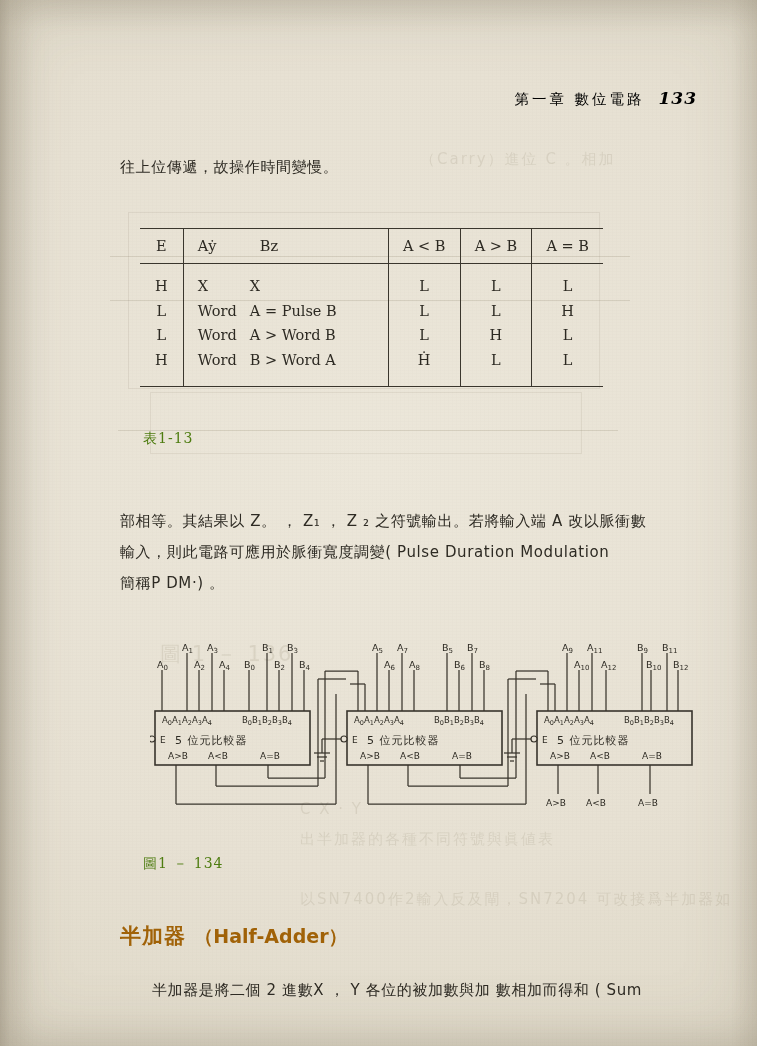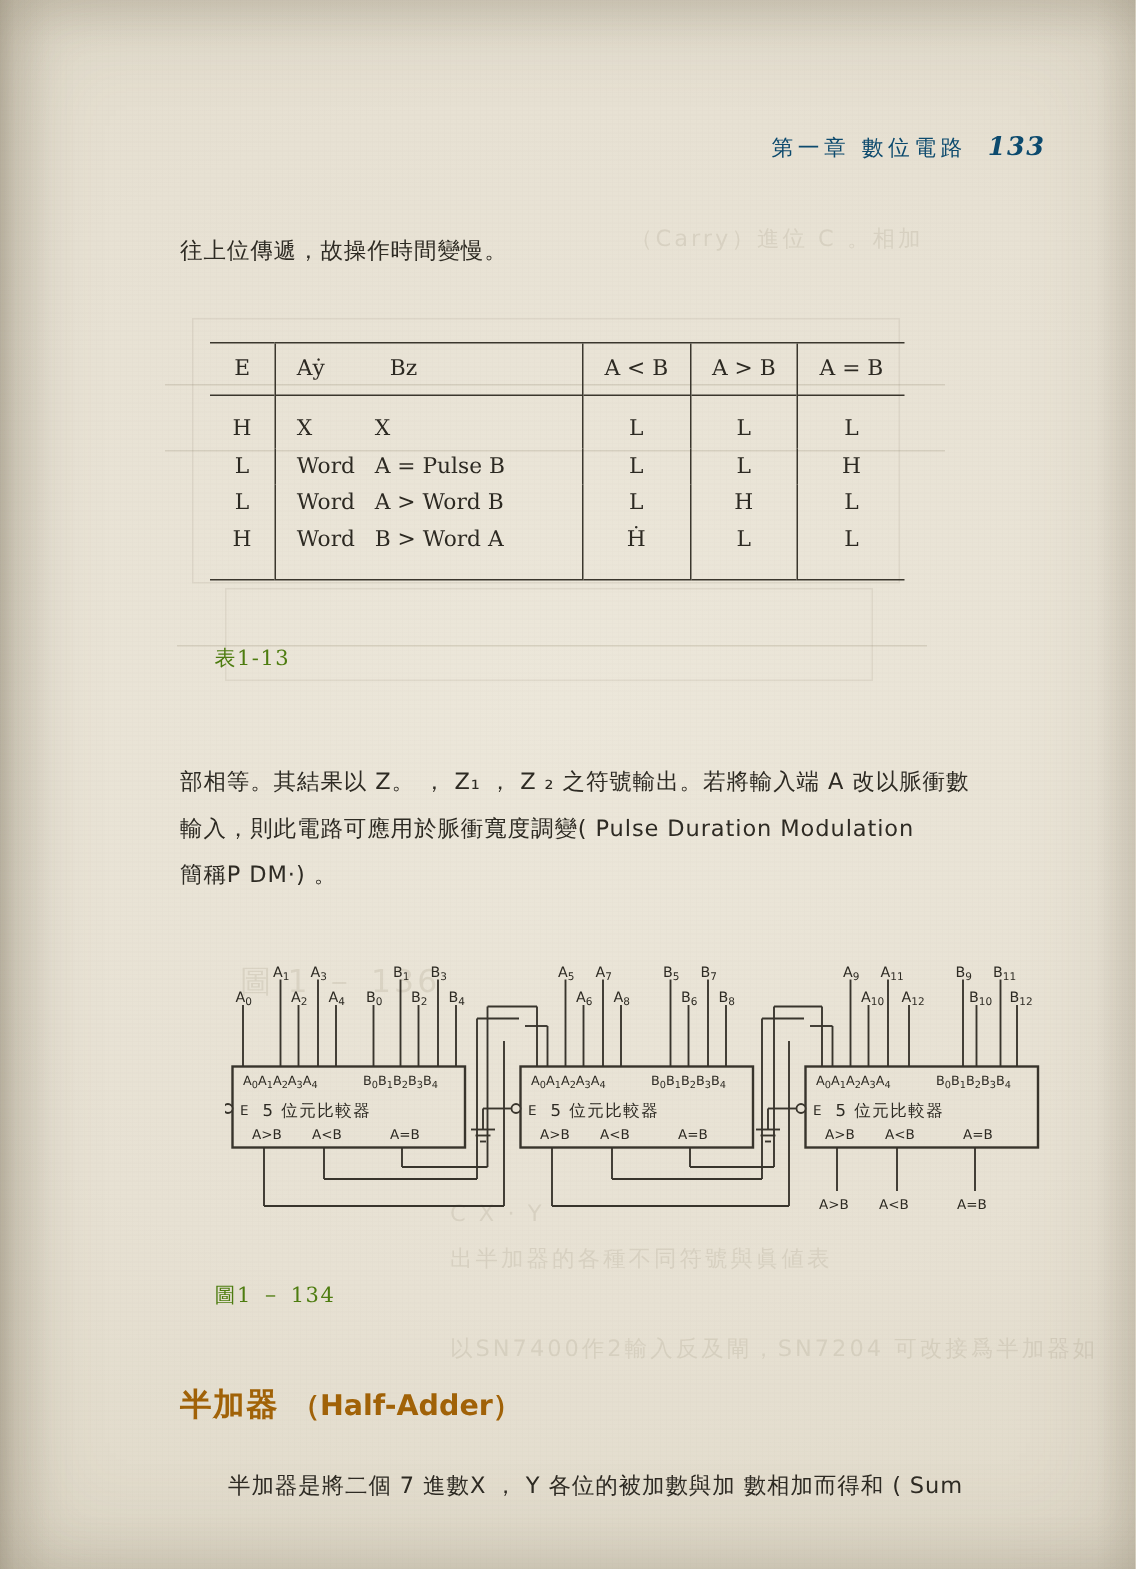--- a/index.html
+++ b/index.html
@@ -43,21 +43,21 @@
     position:absolute;pointer-events:none;
     background:rgba(130,118,96,.20);
   }
 
   #page{position:absolute;inset:0;}
 
   
   .runhead{
     position:absolute;top:88px;right:60px;
     font-family:"DejaVu Sans","Liberation Sans",sans-serif;
-    font-size:14.5px;letter-spacing:3px;color:#0c4a6e;white-space:nowrap;
+    font-size:14.5px;letter-spacing:3px;color:#000000;white-space:nowrap;
   }
   .runhead .pg{
     font-family:"DejaVu Serif","Liberation Serif",serif;
     font-weight:bold;font-style:italic;font-size:17px;margin-left:14px;letter-spacing:1px;
   }
 
   
   .cn{
     font-family:"DejaVu Sans","Liberation Sans",sans-serif;
     font-size:15px;line-height:31px;color:#2d2a23;letter-spacing:.6px;
@@ -408,18 +408,18 @@
 
   <div class="caption" style="left:143px;top:855px;">
     <span>圖</span><span class="num">1 － 134</span>
   </div>
 
   <div class="sect">
     <span>半加器</span>
     <span class="en">（Half-Adder）</span>
   </div>
 
-  <div class="para cn" style="left:152px;top:975px;">半加器是將二個 7 進數X ， Y 各位的被加數與加 數相加而得和 ( Sum</div>
+  <div class="para cn" style="left:152px;top:975px;">半加器是將二個 2 進數X ， Y 各位的被加數與加 數相加而得和 ( Sum</div>
 
 </div>
 
 <div id="grain"></div>
 <div id="vign"></div>
 
 </body></html>

